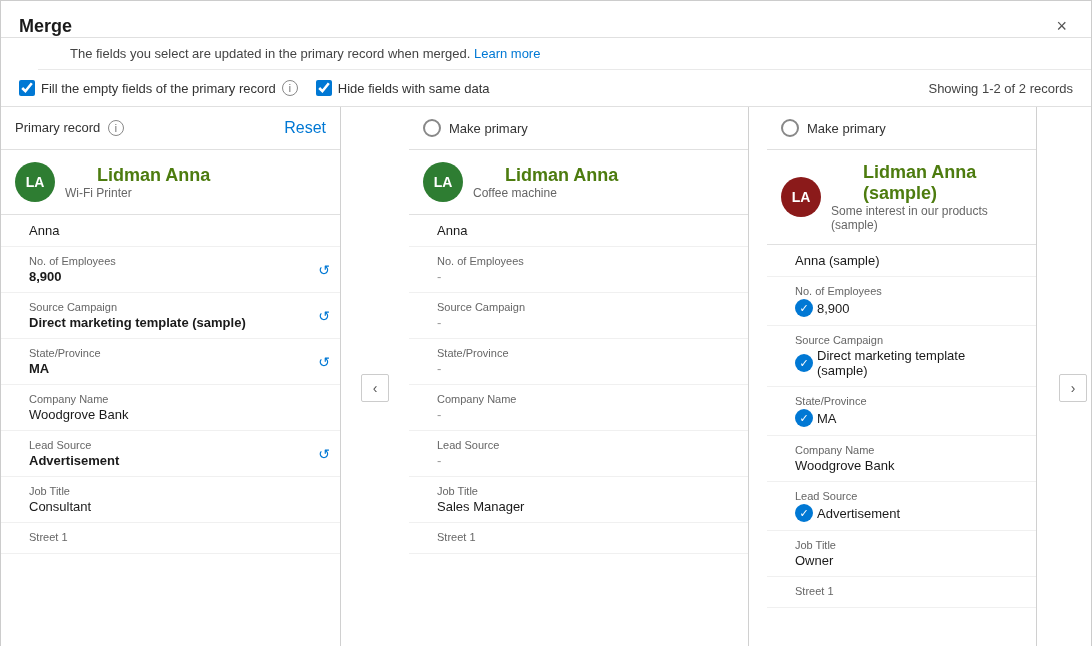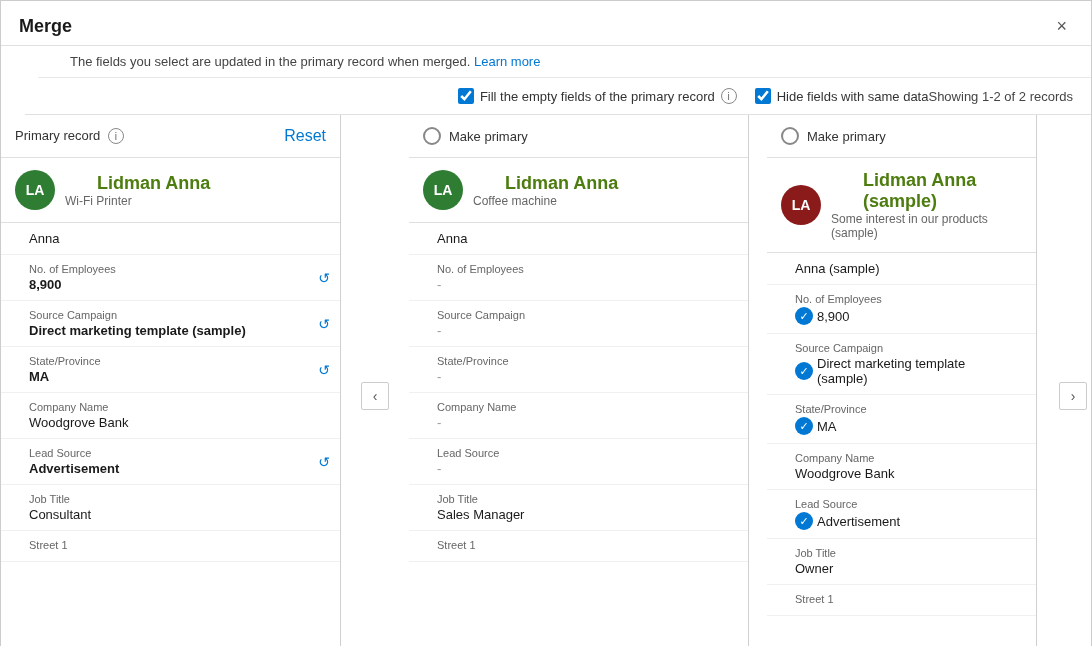--- a/index.html
+++ b/index.html
@@ -11,21 +11,21 @@
       background: #fff;
       border: 1px solid #ccc;
       display: flex;
       flex-direction: column;
     }
 
     .dialog-header {
       display: flex;
       align-items: center;
       justify-content: space-between;
-      padding: 14px 18px 8px 18px;
+      padding: 14px 18px 0 18px;
       border-bottom: 1px solid #e0e0e0;
     }
 
     .dialog-title {
       font-size: 18px;
       font-weight: 600;
       color: #1a1a1a;
     }
 
     .close-btn {
@@ -47,24 +47,23 @@
     }
 
     .dialog-subtitle a {
       color: #0078d4;
       text-decoration: none;
     }
 
     .options-bar {
       display: flex;
       align-items: center;
-      justify-content: flex-end;
+      justify-content: space-between;
       padding: 10px 18px;
       border-bottom: 1px solid #e0e0e0;
-      margin-left: 24px;
     }
 
     .options-left {
       display: flex;
       align-items: center;
       gap: 18px;
     }
 
     .checkbox-label {
       display: flex;

